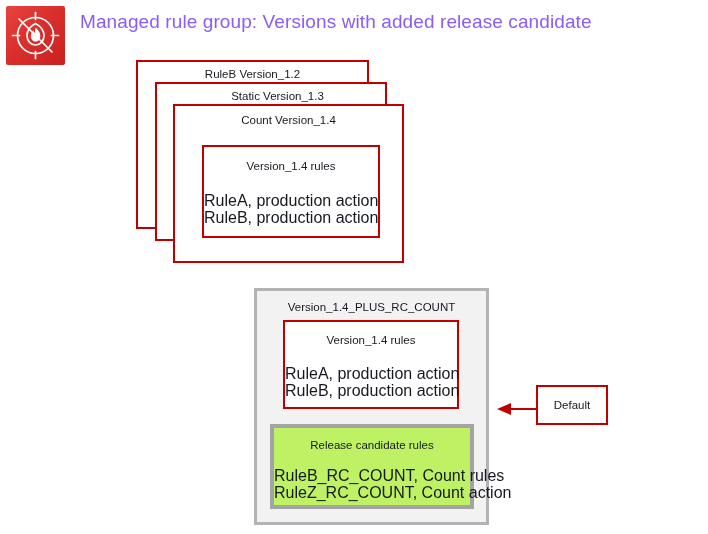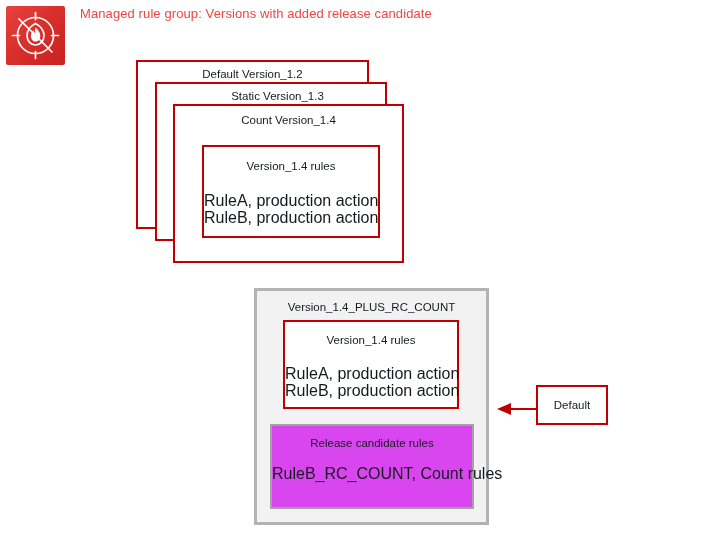--- a/index.html
+++ b/index.html
@@ -25,40 +25,40 @@
     height: 59px;
     background: linear-gradient(135deg, #e8433f 0%, #d9302c 45%, #c9211f 100%);
     border-radius: 2px;
   }
   #waf-logo svg { display: block; }
 
   
   #page-title {
     position: absolute;
     left: 80px;
-    top: 3px;
-    font-size: 13px;
+    top: 11px;
+    font-size: 19px;
     line-height: 22px;
     letter-spacing: 0.1px;
-    color: #ef4444;
+    color: #8b5cf6;
     white-space: nowrap;
   }
 
   
   .red-box {
     position: absolute;
     box-sizing: border-box;
     background: #ffffff;
     border: 2px solid #c00000;
   }
   .black-box {
     position: absolute;
     box-sizing: border-box;
-    background: #d946ef;
-    border: 2px solid #a3a3a3;
+    background: #bef264;
+    border: 4px solid #a3a3a3;
   }
   .gray-panel {
     position: absolute;
     box-sizing: border-box;
     background: #f2f2f2;
     border: 3px solid #b3b3b3;
   }
 
   .box-title {
     position: absolute;
@@ -147,21 +147,21 @@
       <path d="M29.5 17.5 c6.5 3.5 8.5 7.5 8.5 12 c0 5.5 -4 9.5 -8.5 9.5 c-4.5 0 -8.5 -4 -8.5 -9.5 c0 -4.5 2 -8.5 8.5 -12 z"></path>
     </g>
 
     <path d="M29.6 21.5 c3.2 3 4.7 5.6 4.7 8.4 c0 3.2 -2.1 5.6 -4.7 5.6 c-2.6 0 -4.7 -2.4 -4.7 -5.6 c0 -2.2 1.1 -4.1 2.6 -5.6 c0.2 1.4 0.8 2.3 1.6 2.8 c-0.2 -2 0 -3.8 0.5 -5.6 z" fill="#ffffff"></path>
   </svg>
 </div>
 
 <div id="page-title">Managed rule group: Versions with added release candidate</div>
 
 <div class="red-box" id="stack-v12">
-  <div class="box-title" id="stack-v12-label">Default Version_1.2</div>
+  <div class="box-title" id="stack-v12-label">RuleB Version_1.2</div>
 </div>
 
 <div class="red-box" id="stack-v13">
   <div class="box-title" id="stack-v13-label">Static Version_1.3</div>
 </div>
 
 <div class="red-box" id="stack-v14">
   <div class="box-title" id="stack-v14-label">Count Version_1.4</div>
 </div>
 
@@ -182,20 +182,21 @@
   <div class="box-lines" id="rules-box-rc-lines">
     <div>RuleA, production action</div>
     <div>RuleB, production action</div>
   </div>
 </div>
 
 <div class="black-box" id="rc-rules-box">
   <div class="box-title" id="rc-rules-box-title">Release candidate rules</div>
   <div class="box-lines" id="rc-rules-box-lines">
     <div>RuleB_RC_COUNT, Count rules</div>
+    <div>RuleZ_RC_COUNT, Count action</div>
   </div>
 </div>
 
 <svg id="default-arrow" viewBox="0 0 46 20">
   <line x1="46" y1="10" x2="14" y2="10" stroke="#c00000" stroke-width="2"></line>
   <polygon points="3,10 17,4 17,16" fill="#c00000"></polygon>
 </svg>
 
 <div class="red-box" id="default-box">
   <span id="default-box-label">Default</span>

